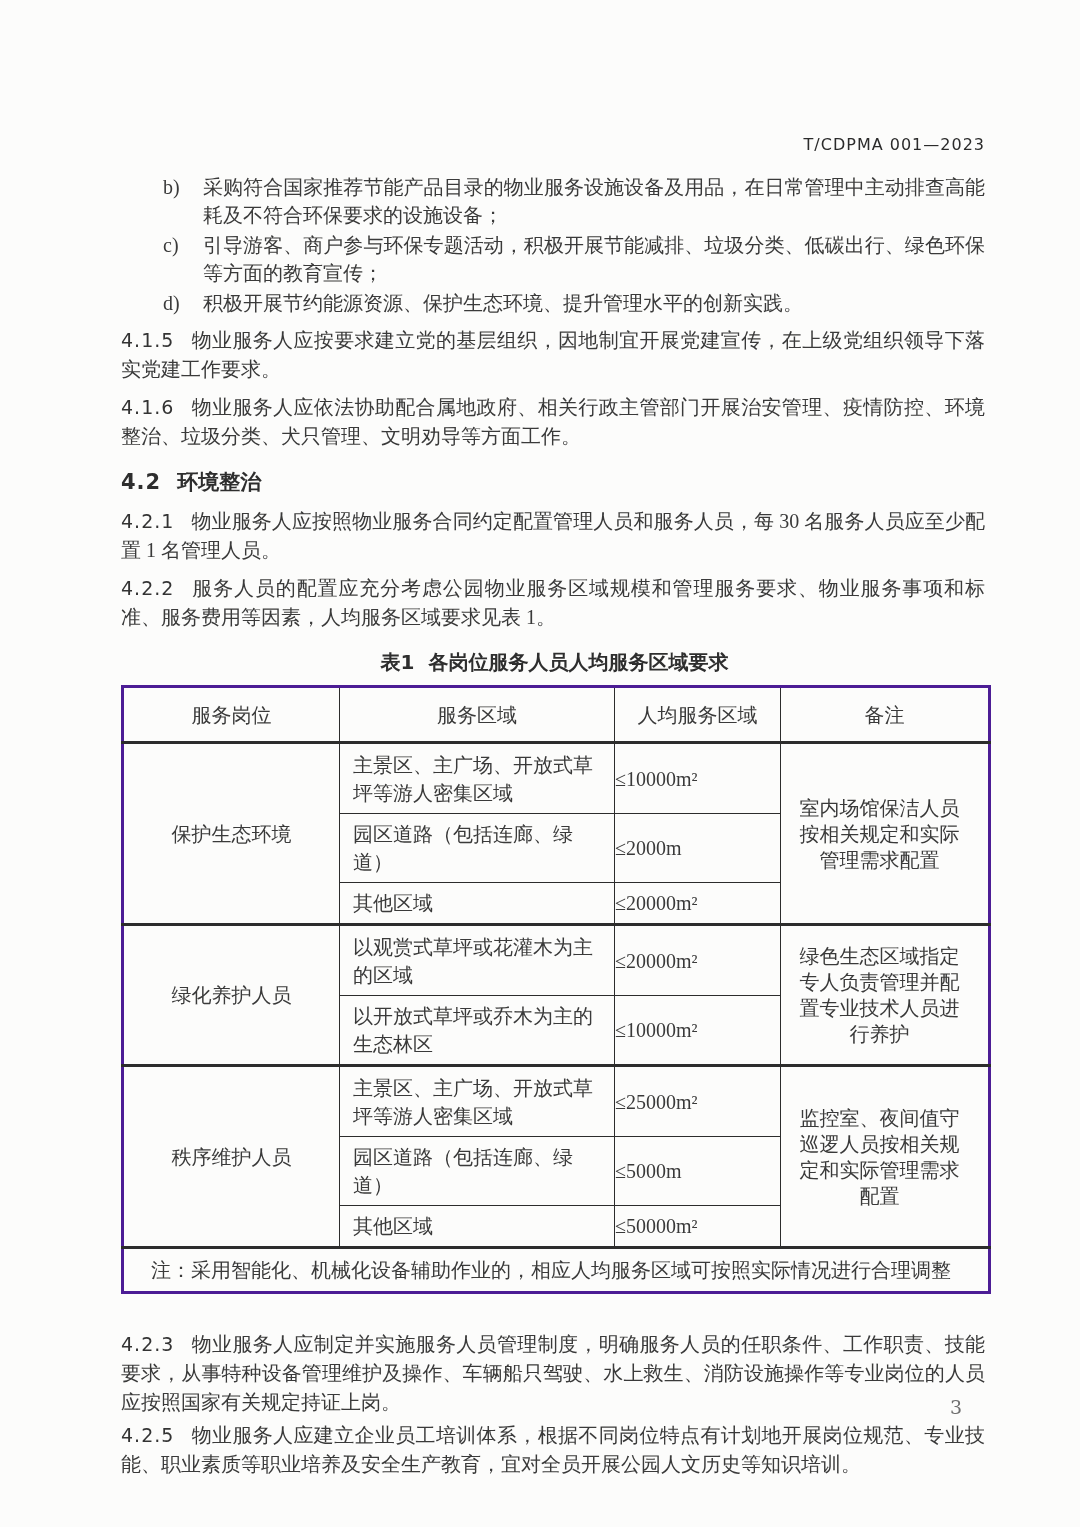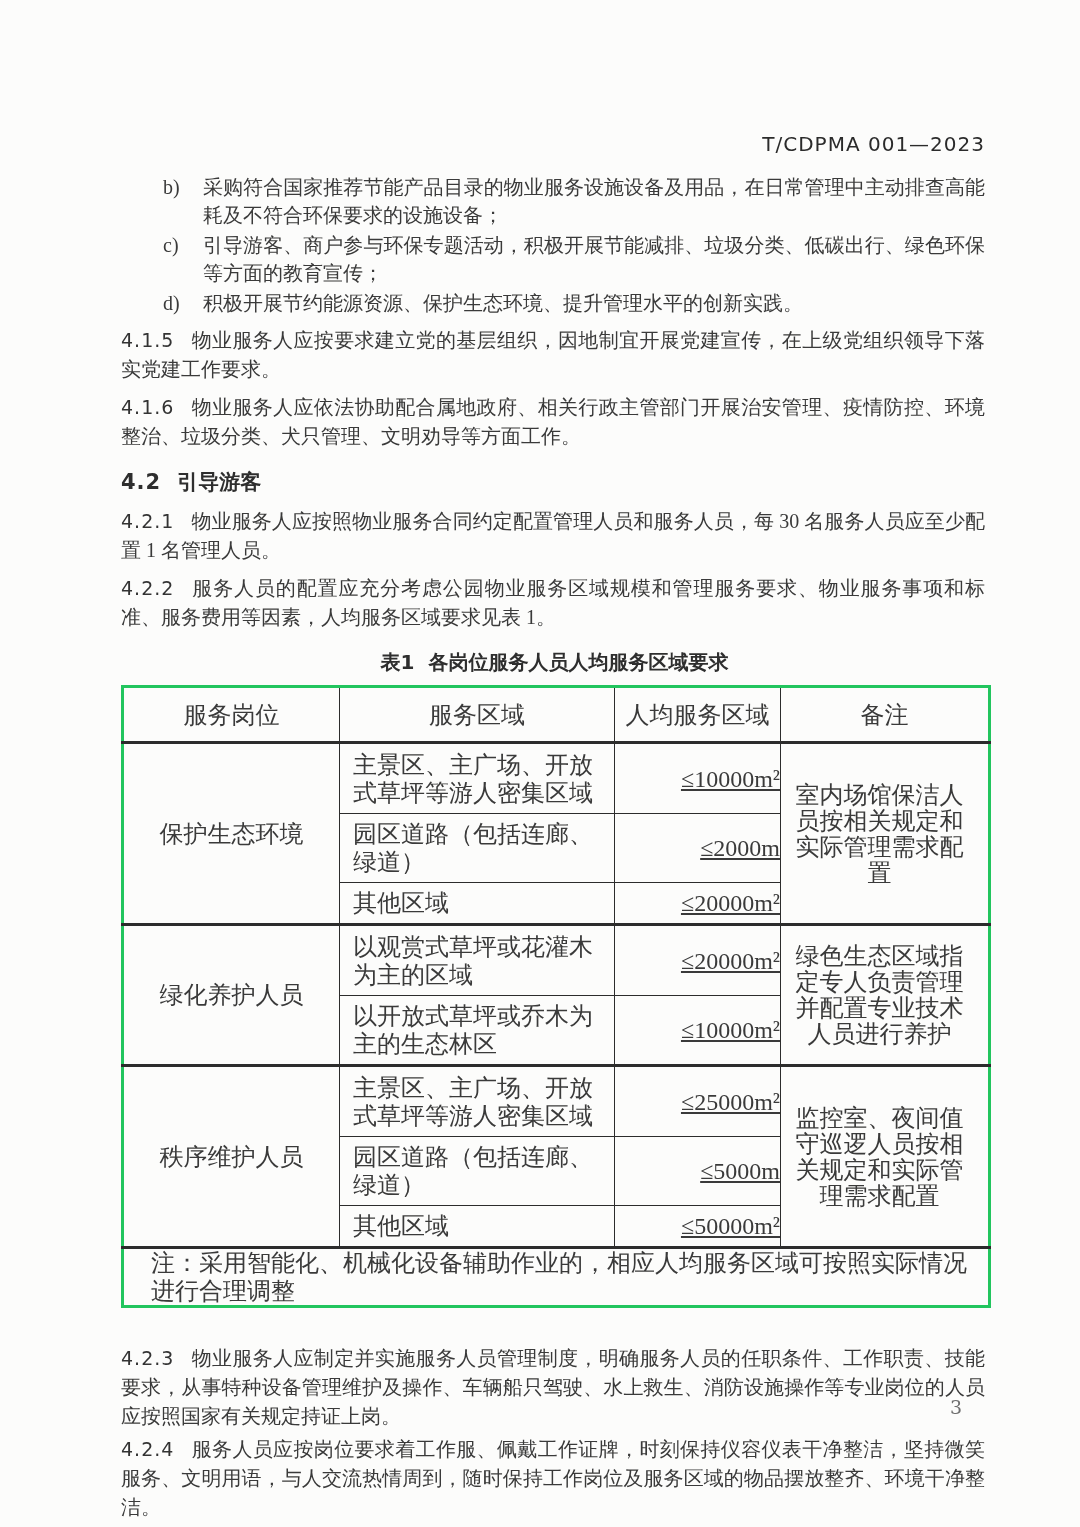--- a/index.html
+++ b/index.html
@@ -17,21 +17,21 @@
   }
 
   .content {
     padding: 131px 95px 0 121px; 
   }
 
   
   .doc-header {
     text-align: right;
     font-family: "DejaVu Sans", "Liberation Sans", sans-serif;
-    font-size: 20px;
+    font-size: 16px;
     letter-spacing: 1px;
     color: #2b2b2b;
     height: 27px;
     line-height: 27px;
   }
 
   
   .clause-list {
     list-style: none;
     margin-top: 15px;
@@ -85,39 +85,39 @@
     line-height: 26px;
   }
   .table-title .tlabel { margin-right: 14px; }
 
   
   table.req-table {
     border-collapse: collapse;
     table-layout: fixed;
     width: 867px;
     margin-top: 10px;
-    font-size: 24px;
+    font-size: 20px;
     color: #3a3a3a;
-    border: 3px solid #22c55e;
+    border: 3px solid #4c1d95;
   }
   .req-table th, .req-table td {
     border: 1.5px solid #2c2c2c;
     font-weight: normal;
     vertical-align: middle;
     line-height: 28px;
   }
   .req-table thead th {
     height: 56px;
     text-align: center;
     border-bottom-width: 3px;
   }
   .req-table tr.group-start td { border-top-width: 3px; }
   .req-table .pos-cell  { text-align: center; }
   .req-table .area-cell { text-align: left; padding: 6px 8px 6px 13px; }
-  .req-table .quota-cell{ text-align: right; text-decoration: underline; }
+  .req-table .quota-cell{ text-align: left; }
   .req-table .remark-cell { text-align: center; padding: 6px 24px 6px 14px; line-height: 26px; }
   .req-table tr.r-tall   td { height: 71px; }
   .req-table tr.r-med    td { height: 45px; }
   .req-table tr.r-short  td { height: 38px; }
   .req-table tr.r-tall2  td { height: 69px; }
   .req-table tr.note-row td {
     border-top-width: 3px;
     height: 45px;
     text-align: left;
     padding-left: 27px;
@@ -161,21 +161,21 @@
     </ul>
 
     <p class="para">
       <span class="num">4.1.5</span><span>物业服务人应按要求建立党的基层组织，因地制宜开展党建宣传，在上级党组织领导下落实党建工作要求。</span>
     </p>
     <p class="para">
       <span class="num">4.1.6</span><span>物业服务人应依法协助配合属地政府、相关行政主管部门开展治安管理、疫情防控、环境整治、垃圾分类、犬只管理、文明劝导等方面工作。</span>
     </p>
 
     <h2 class="section-heading">
-      <span class="hnum">4.2</span><span>引导游客</span>
+      <span class="hnum">4.2</span><span>环境整治</span>
     </h2>
 
     <p class="para">
       <span class="num">4.2.1</span><span>物业服务人应按照物业服务合同约定配置管理人员和服务人员，每 30 名服务人员应至少配置 1 名管理人员。</span>
     </p>
     <p class="para">
       <span class="num">4.2.2</span><span>服务人员的配置应充分考虑公园物业服务区域规模和管理服务要求、物业服务事项和标准、服务费用等因素，人均服务区域要求见表 1。</span>
     </p>
 
     <div class="table-title">
@@ -244,23 +244,20 @@
           <td colspan="4">注：采用智能化、机械化设备辅助作业的，相应人均服务区域可按照实际情况进行合理调整</td>
         </tr>
       </tbody>
     </table>
 
     <div class="tail">
       <p class="para">
         <span class="num">4.2.3</span><span>物业服务人应制定并实施服务人员管理制度，明确服务人员的任职条件、工作职责、技能要求，从事特种设备管理维护及操作、车辆船只驾驶、水上救生、消防设施操作等专业岗位的人员应按照国家有关规定持证上岗。</span>
       </p>
       <p class="para">
-        <span class="num">4.2.4</span><span>服务人员应按岗位要求着工作服、佩戴工作证牌，时刻保持仪容仪表干净整洁，坚持微笑服务、文明用语，与人交流热情周到，随时保持工作岗位及服务区域的物品摆放整齐、环境干净整洁。</span>
-      </p>
-      <p class="para">
         <span class="num">4.2.5</span><span>物业服务人应建立企业员工培训体系，根据不同岗位特点有计划地开展岗位规范、专业技能、职业素质等职业培养及安全生产教育，宜对全员开展公园人文历史等知识培训。</span>
       </p>
     </div>
 
   </div>
 
   <div class="page-number">3</div>
 </div>
 
 </body></html>

